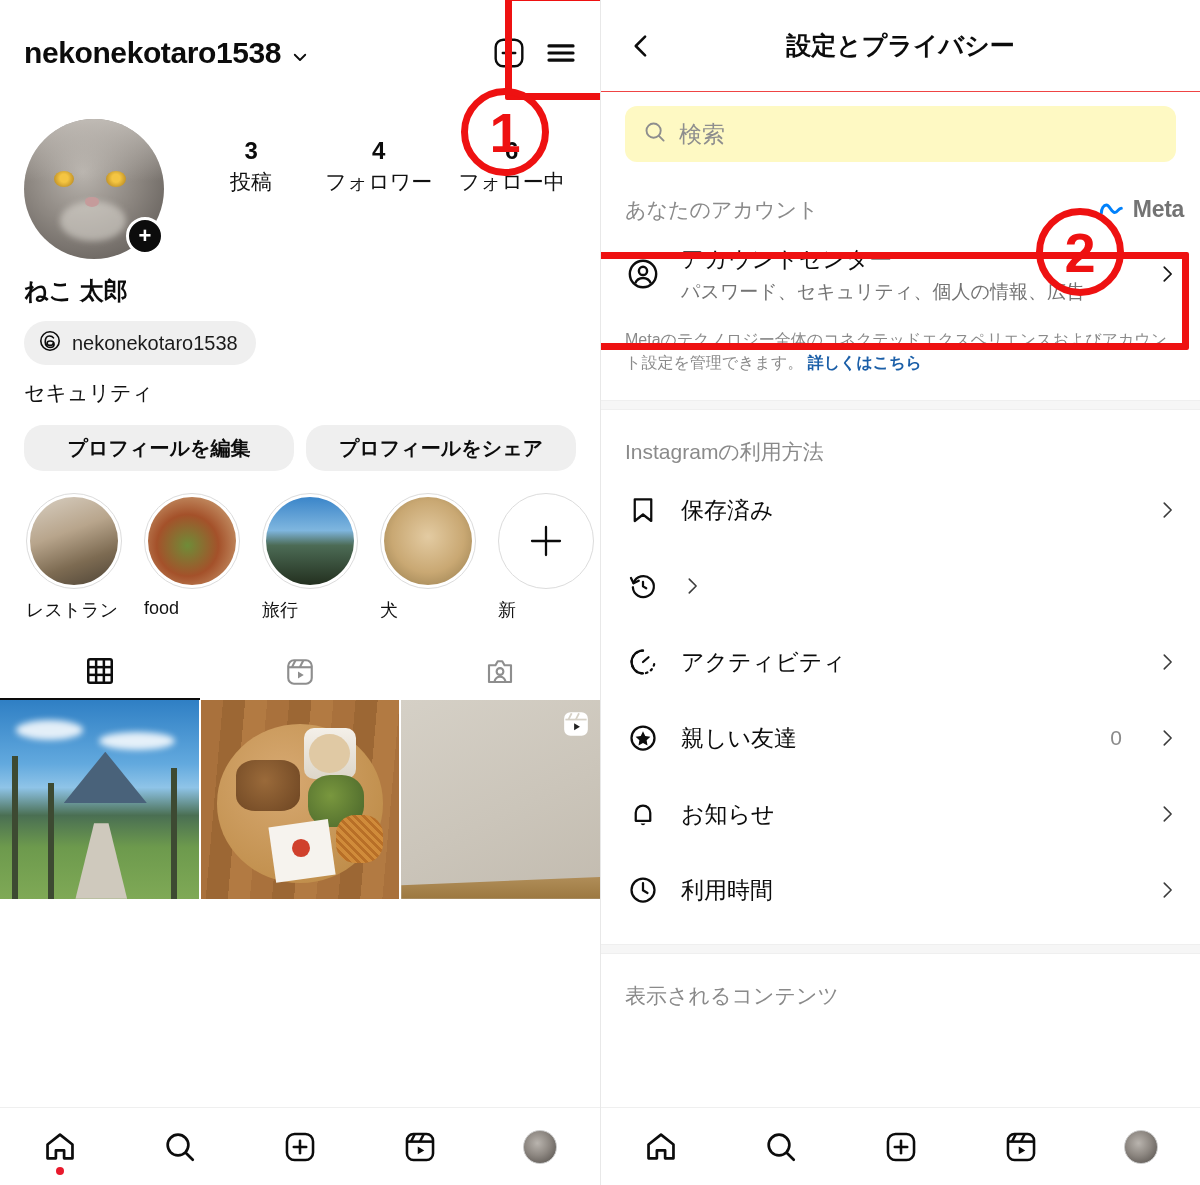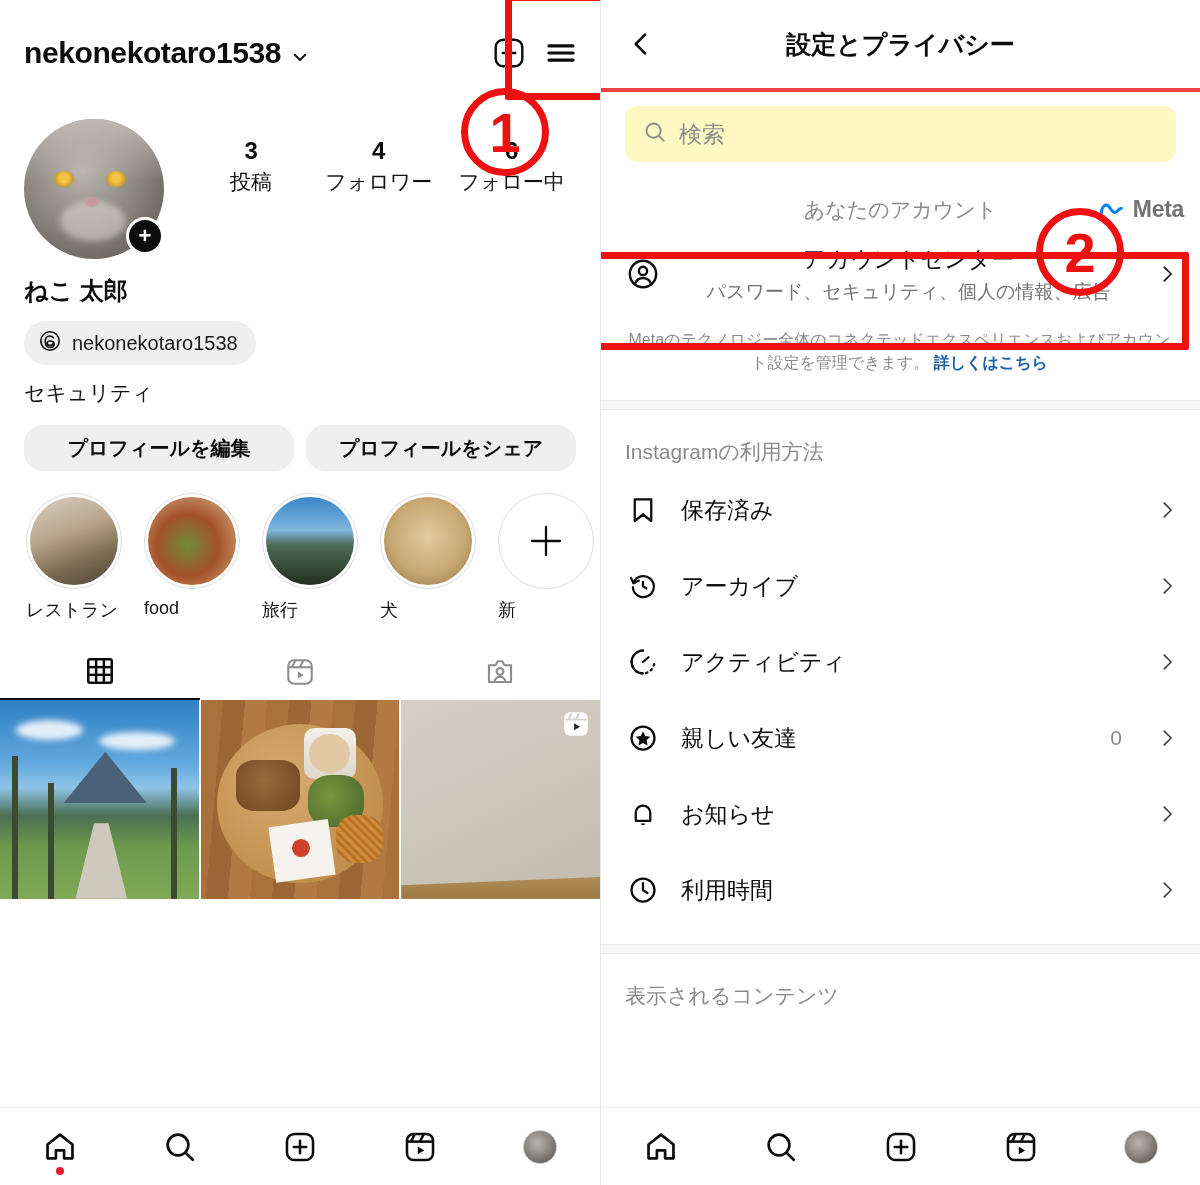--- a/index.html
+++ b/index.html
@@ -129,21 +129,21 @@
     display: flex; align-items: center; justify-content: space-around;
     background: #fff; border-top: 1px solid #efefef;
   }
   .nav-item { position: relative; width: 60px; height: 60px; display: flex; align-items: center; justify-content: center; }
   .nav-dot { position: absolute; bottom: 2px; left: 50%; transform: translateX(-50%);
     width: 8px; height: 8px; border-radius: 50%; background: #e8192c; }
   .nav-avatar { width: 34px; height: 34px; border-radius: 50%; overflow: hidden;
     background: radial-gradient(circle at 42% 38%, #b9b4ae 0%, #8d8781 46%, #4e4945 100%); border: 1px solid #c9c9c9;}
 
   
-  .set-header { height: 92px; display: flex; align-items: center; position: relative; border-bottom: 4px solid #ef4444;}
+  .set-header { height: 92px; display: flex; align-items: center; position: relative; border-bottom: 1px solid #ef4444;}
   .back-btn { width: 60px; height: 60px; display: flex; align-items: center; justify-content: center; margin-left: 10px;}
   .set-title { position: absolute; left: 0; right: 0; text-align: center; font-size: 25px; font-weight: bold; color: #0c0c0c; pointer-events: none;}
   .search-wrap { padding: 14px 24px 10px 24px; }
   .search-box {
     height: 56px; background: #fef9c3; border-radius: 12px; display: flex; align-items: center;
     gap: 12px; padding: 0 18px;
   }
   .search-ph { font-size: 23px; color: #8e8e8e; }
 
   .sec-title { font-size: 21px; color: #8a8a8a; padding: 24px 24px 6px 24px; }
@@ -414,21 +414,21 @@
         <span>
           <svg viewBox="0 0 24 24" width="24" height="24" fill="none" stroke="#8e8e8e" stroke-width="1.9" stroke-linecap="round">
               <circle cx="10.6" cy="10.6" r="7.1"></circle>
               <line x1="15.9" y1="15.9" x2="20.6" y2="20.6"></line>
             </svg>
         </span>
         <span class="search-ph">検索</span>
       </div>
     </div>
 
-    <div style="position:relative;text-align:center;">
+    <div style="position:relative;">
       <div class="sec-title">あなたのアカウント</div>
       <div class="meta-badge" style="top:24px;">
         <svg viewBox="0 0 36 20" width="30" height="18">
           <path d="M4 14c0-6 3-10 6-10 4 0 6 9 10 9s4-5 8-5" fill="none" stroke="#0081fb" stroke-width="3.6" stroke-linecap="round"></path>
         </svg>
         <span class="meta-word">Meta</span>
       </div>
 
       <div class="row" style="min-height:88px;">
         <div class="ricon">
@@ -475,23 +475,20 @@
         </div>
       </div>
 
       <div class="row">
         <div class="ricon">
           <svg viewBox="0 0 24 24" width="30" height="30" fill="none" stroke="#0c0c0c" stroke-width="1.8" stroke-linecap="round" stroke-linejoin="round">
             <path d="M4.4 9.6A8.4 8.4 0 1 1 3.9 13"></path>
               <polyline points="2.4,5.6 4.4,9.8 8.6,7.8"></polyline>
             <polyline points="12,8.6 12,12.3 14.6,13.8"></polyline>
           </svg>
-        </div>
-        <div class="rtext">
-          <div class="rtitle">アーカイブ</div>
         </div>
         <div class="rchev">
           <svg viewBox="0 0 24 24" width="22" height="22" fill="none" stroke="#3c3c3c" stroke-width="1.7" stroke-linecap="round" stroke-linejoin="round">
               <polyline points="9,4.5 16.5,12 9,19.5"></polyline>
             </svg>
         </div>
       </div>
 
       <div class="row">
         <div class="ricon">

